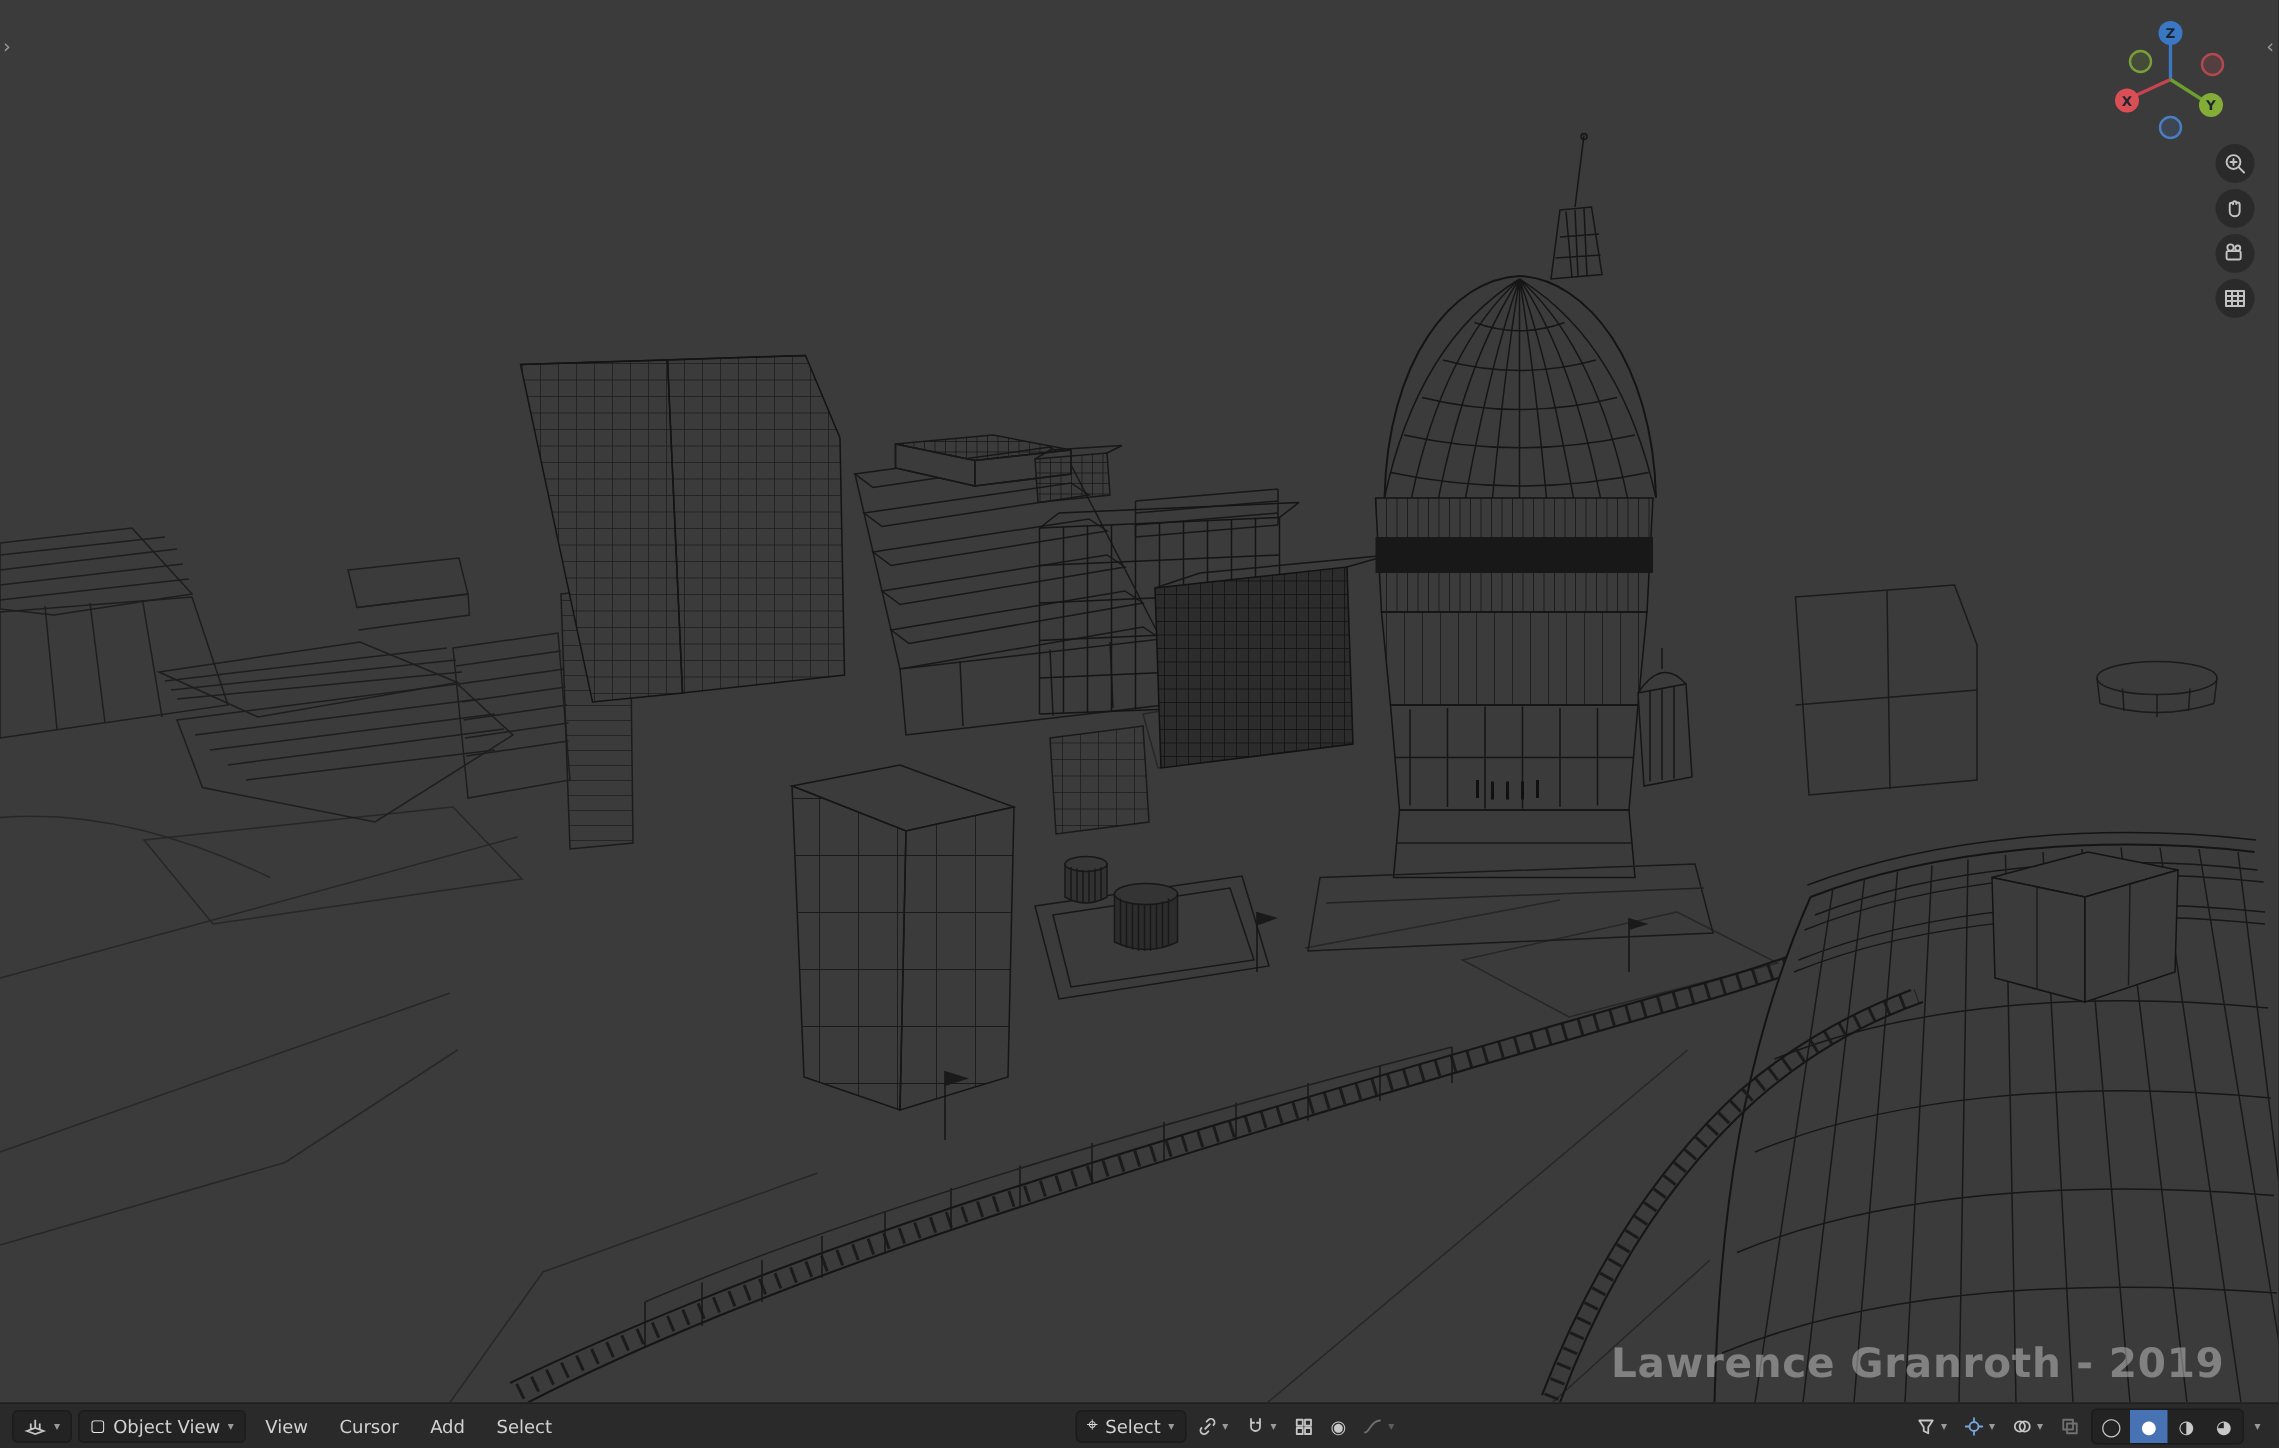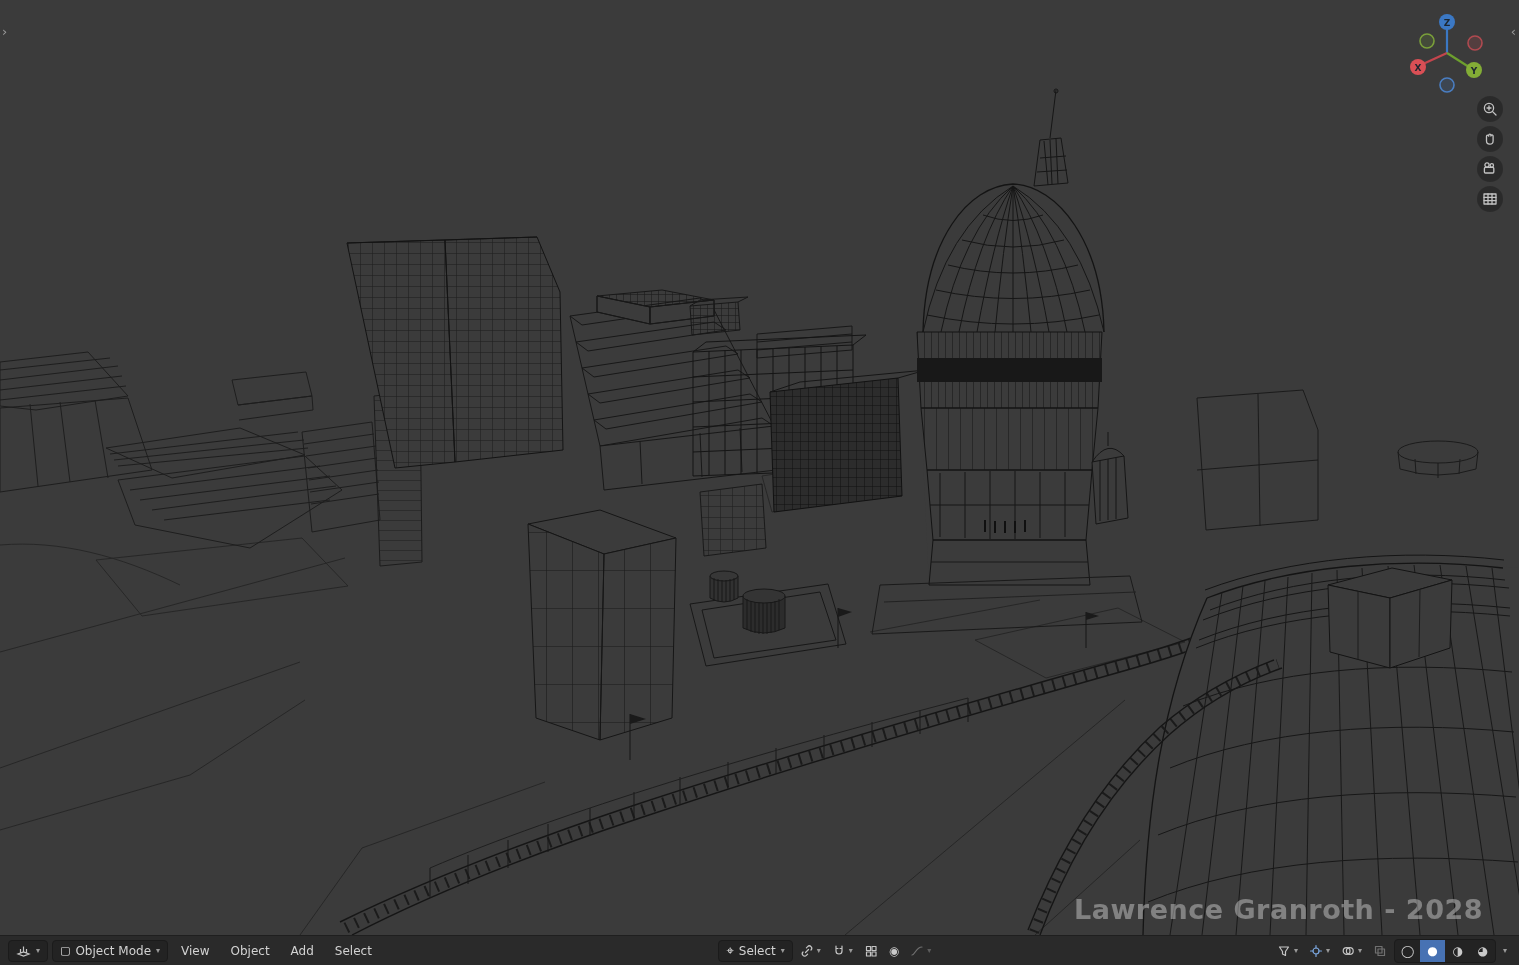--- a/index.html
+++ b/index.html
@@ -279,41 +279,41 @@
         <svg width="18" height="18">
             <rect x="3" y="4" width="12" height="10"></rect>
             <path d="M7,4V14 M11,4V14 M3,7.3H15 M3,10.6H15"></path>
           </svg>
       </div>
     </div>
 
     <div class="region-toggle left">›</div>
     <div class="region-toggle right">‹</div>
 
-    <div class="watermark">Lawrence Granroth - 2028</div>
+    <div class="watermark">Lawrence Granroth - 2019</div>
   </div>
 
   <div class="bar">
 
     <div class="ddbtn">
       <svg width="15" height="15" style="stroke:#c5c5c5;fill:none;stroke-width:1.2;">
         <path d="M2,11 L7.5,13 L13,11 L7.5,9 Z M7.5,9 V3.5 M4.5,10 V6 M10.5,10 V6"></path>
       </svg>
       <span class="caret">▾</span>
     </div>
 
     <div class="ddbtn">
       <span class="glyph" style="color:#e8e8e8;font-size:11px;">▢</span>
-      <span>Object Mode</span>
+      <span>Object View</span>
       <span class="caret">▾</span>
     </div>
 
     <div class="grp">
       <div class="menuitem">View</div>
-      <div class="menuitem">Object</div>
+      <div class="menuitem">Cursor</div>
       <div class="menuitem">Add</div>
       <div class="menuitem">Select</div>
     </div>
 
     <div class="spacer"></div>
 
     <div class="grp">
       <div class="ddbtn">
         <span class="glyph" style="font-size:13px;color:#dedede;">⌖</span>
         <span>Select</span>

